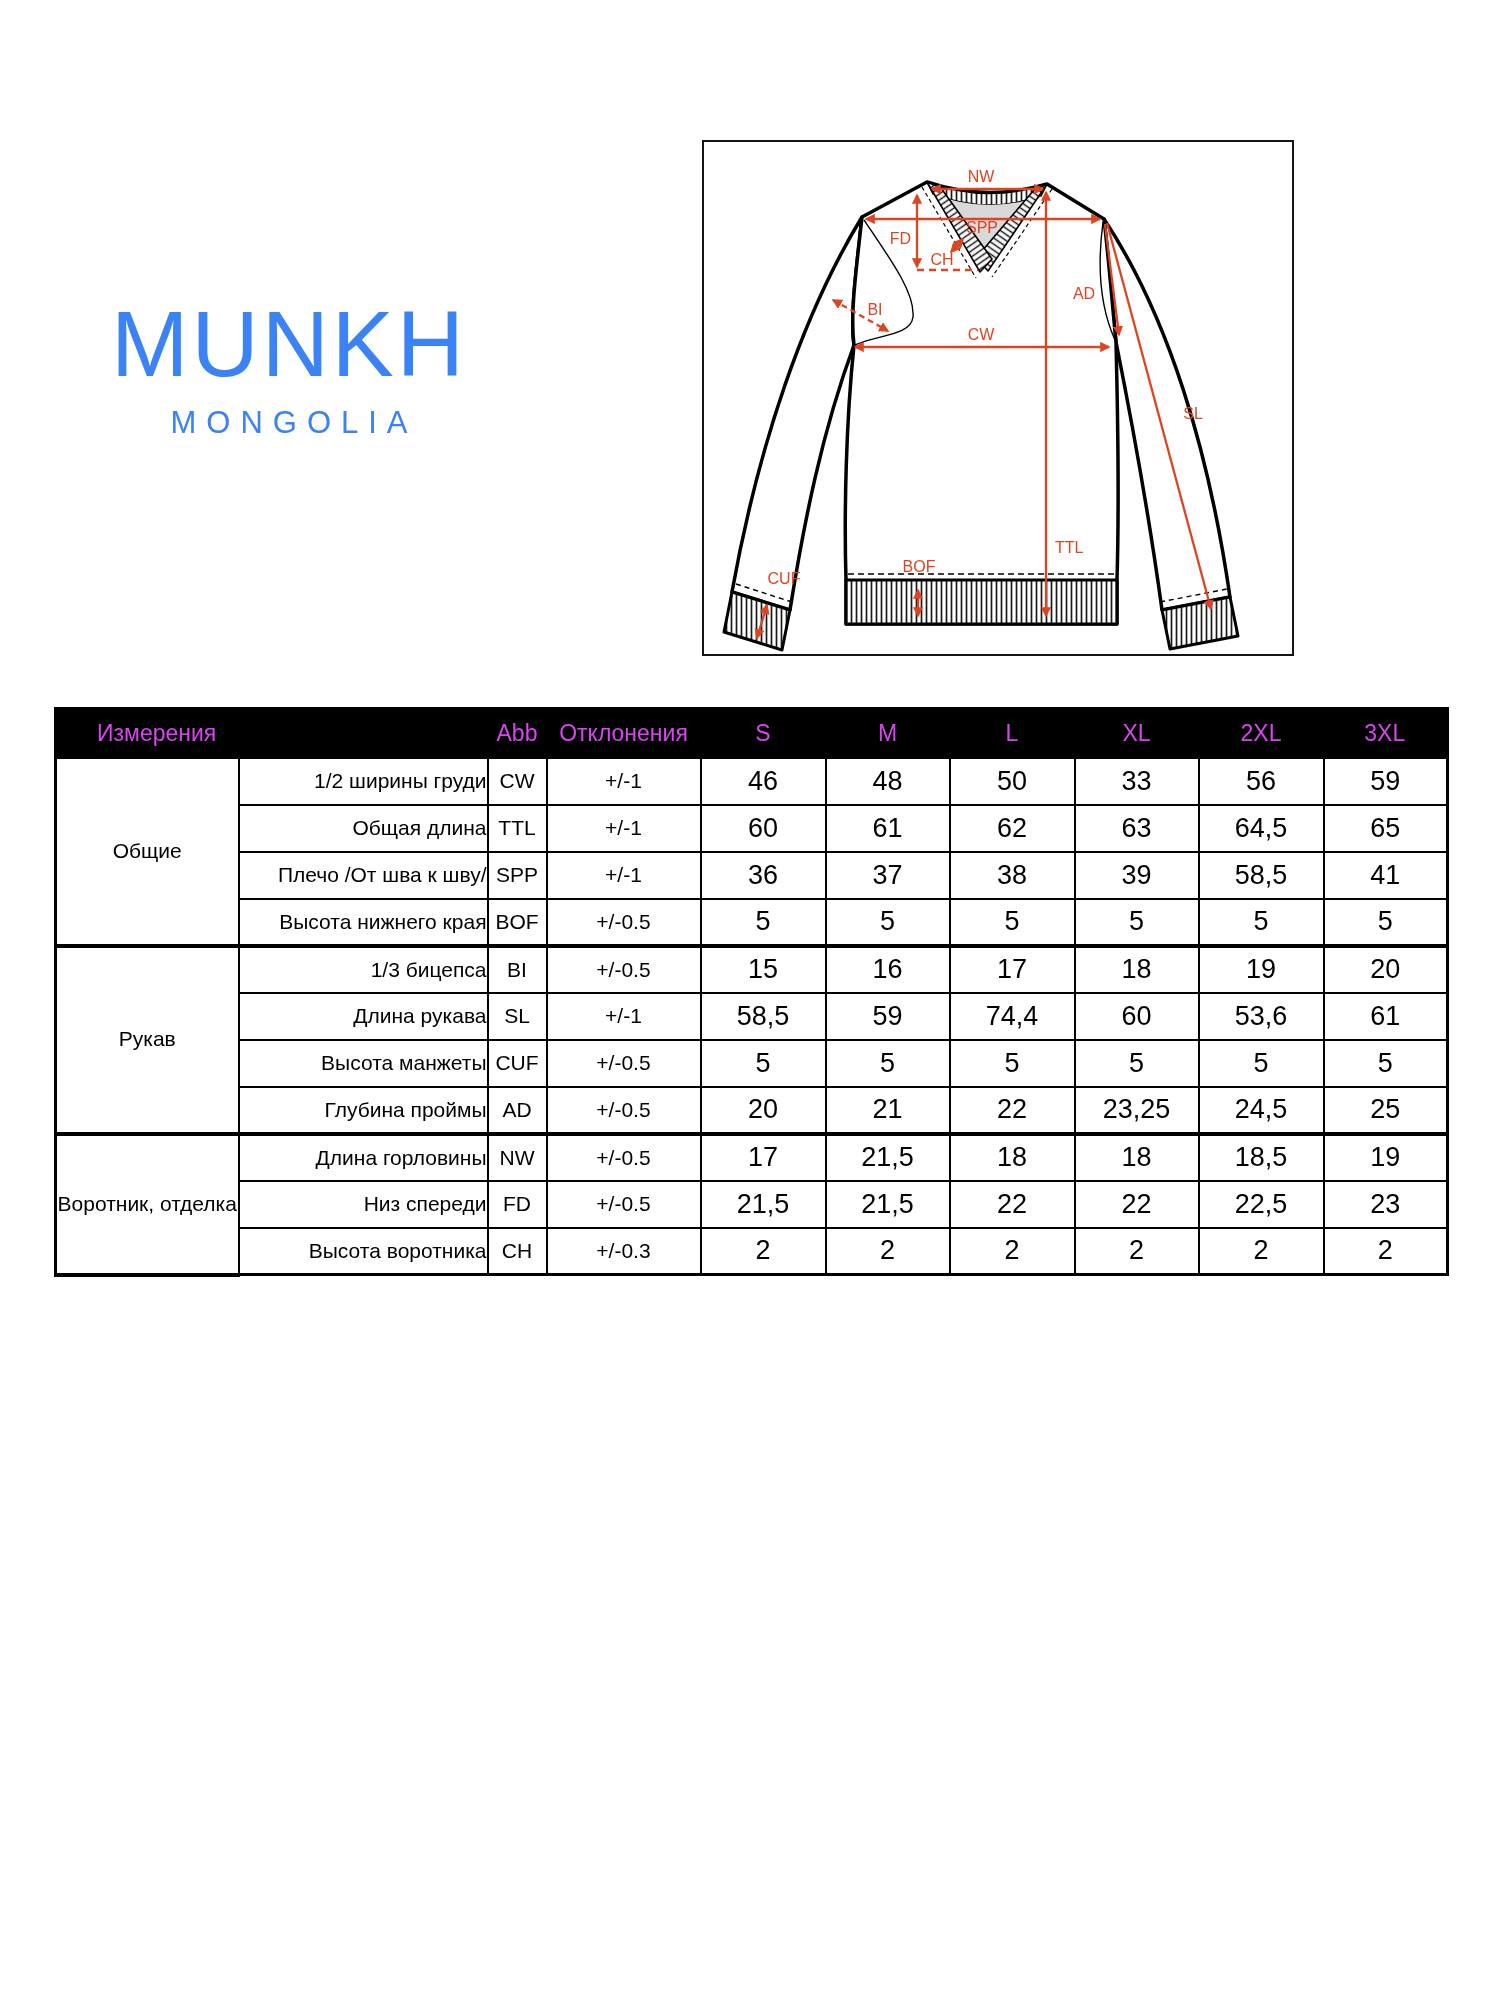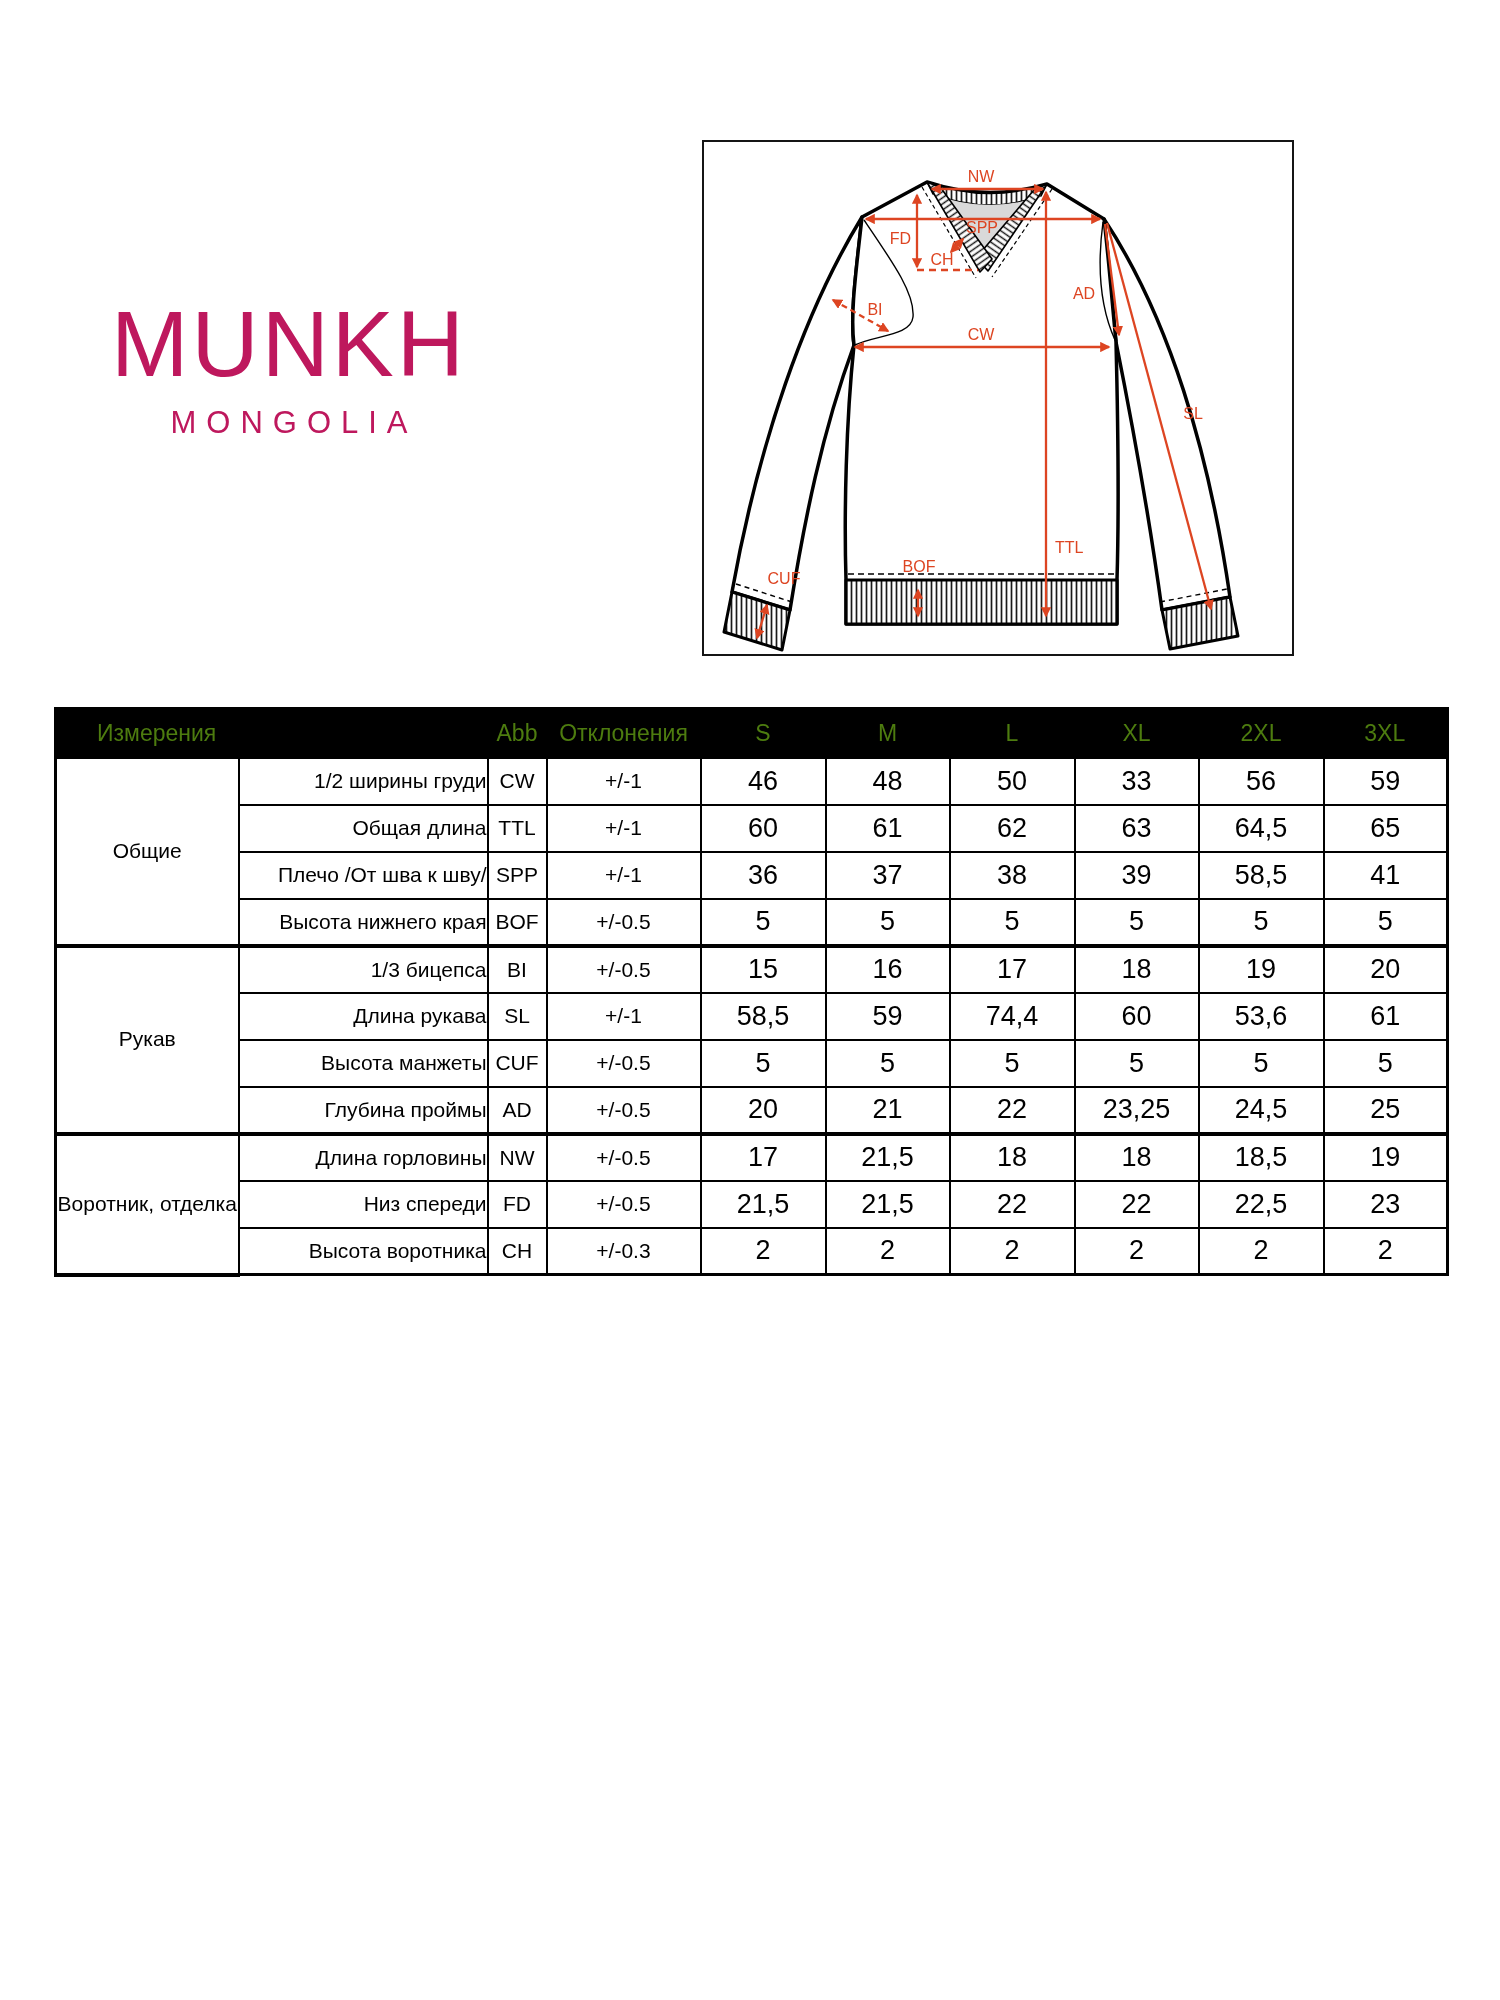--- a/index.html
+++ b/index.html
@@ -1,36 +1,36 @@
 <!DOCTYPE html>
 <html><head>
 <meta charset="utf-8">
 <style>
   html,body{margin:0;padding:0;}
   body{width:1500px;height:2000px;background:#ffffff;position:relative;
        font-family:"Liberation Sans",sans-serif;color:#000;}
   .page{position:absolute;inset:0;overflow:hidden;}
 
   
-  .logo{position:absolute;left:103px;top:298px;width:372px;text-align:center;color:#be185d;}
+  .logo{position:absolute;left:103px;top:298px;width:372px;text-align:center;color:#3b82f6;}
   .logo .brand{font-size:93px;line-height:1;letter-spacing:3px;}
   .logo .sub{font-size:31px;letter-spacing:10px;margin-top:14px;padding-left:10px;}
 
   
   .diagram{position:absolute;left:702px;top:140px;width:592px;height:516px;
            border:2px solid #151515;box-sizing:border-box;background:#fff;}
   .diagram svg{display:block;width:100%;height:100%;}
   .mlabel{font-family:"Liberation Sans",sans-serif;}
 
   
   table.size{position:absolute;left:54px;top:707px;width:1392px;
              border-collapse:collapse;table-layout:fixed;border:3px solid #000;}
   table.size tr{height:47px;}
   table.size tr.head{height:49px;}
-  table.size th{background:#000;color:#4d7c0f;font-weight:normal;font-size:23px;
+  table.size th{background:#000;color:#d946ef;font-weight:normal;font-size:23px;
                 border:none;text-align:center;padding:0;}
   table.size th.h-meas{text-align:left;padding-left:40px;}
   table.size td{border:2px solid #000;text-align:center;vertical-align:middle;
                 padding:0;font-size:21px;}
   table.size td.lbl{text-align:right;padding-left:10px;white-space:nowrap;}
   table.size td.val{font-size:27px;}
   table.size tr.gend td{border-bottom:4px solid #000;}
   table.size td.grp{border-bottom:4px solid #000;line-height:1.25;}
 </style>
 </head>

